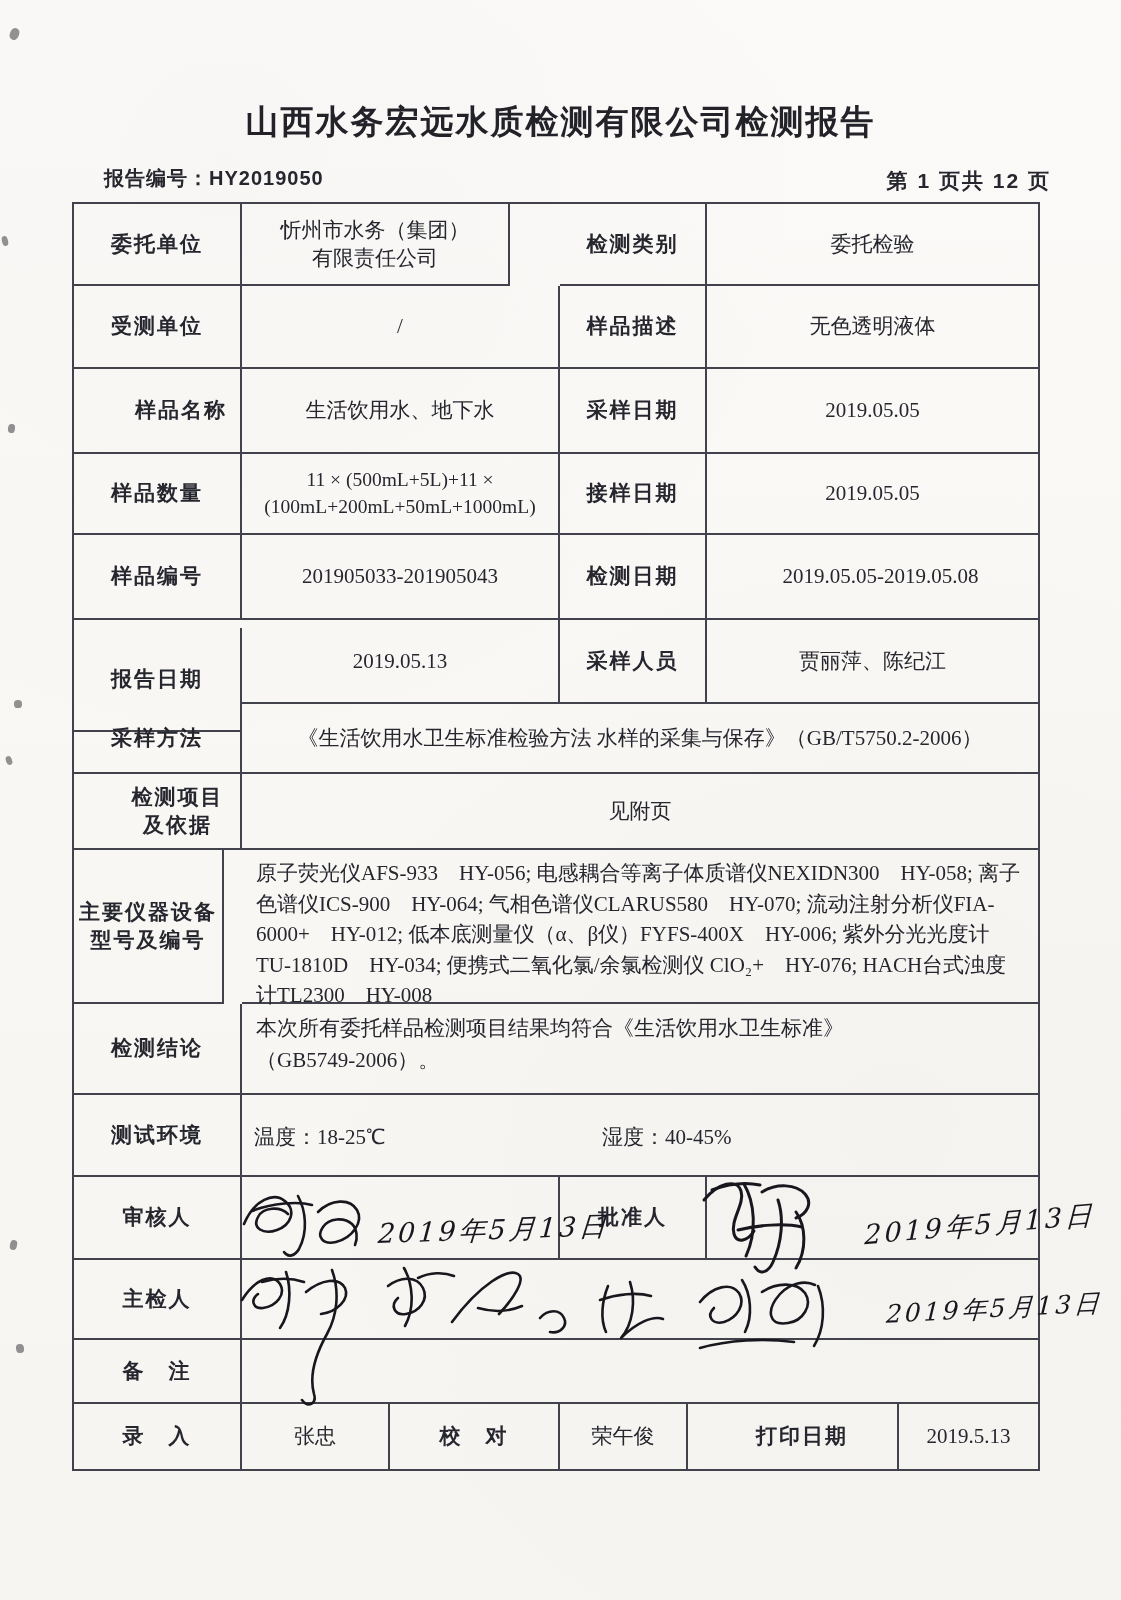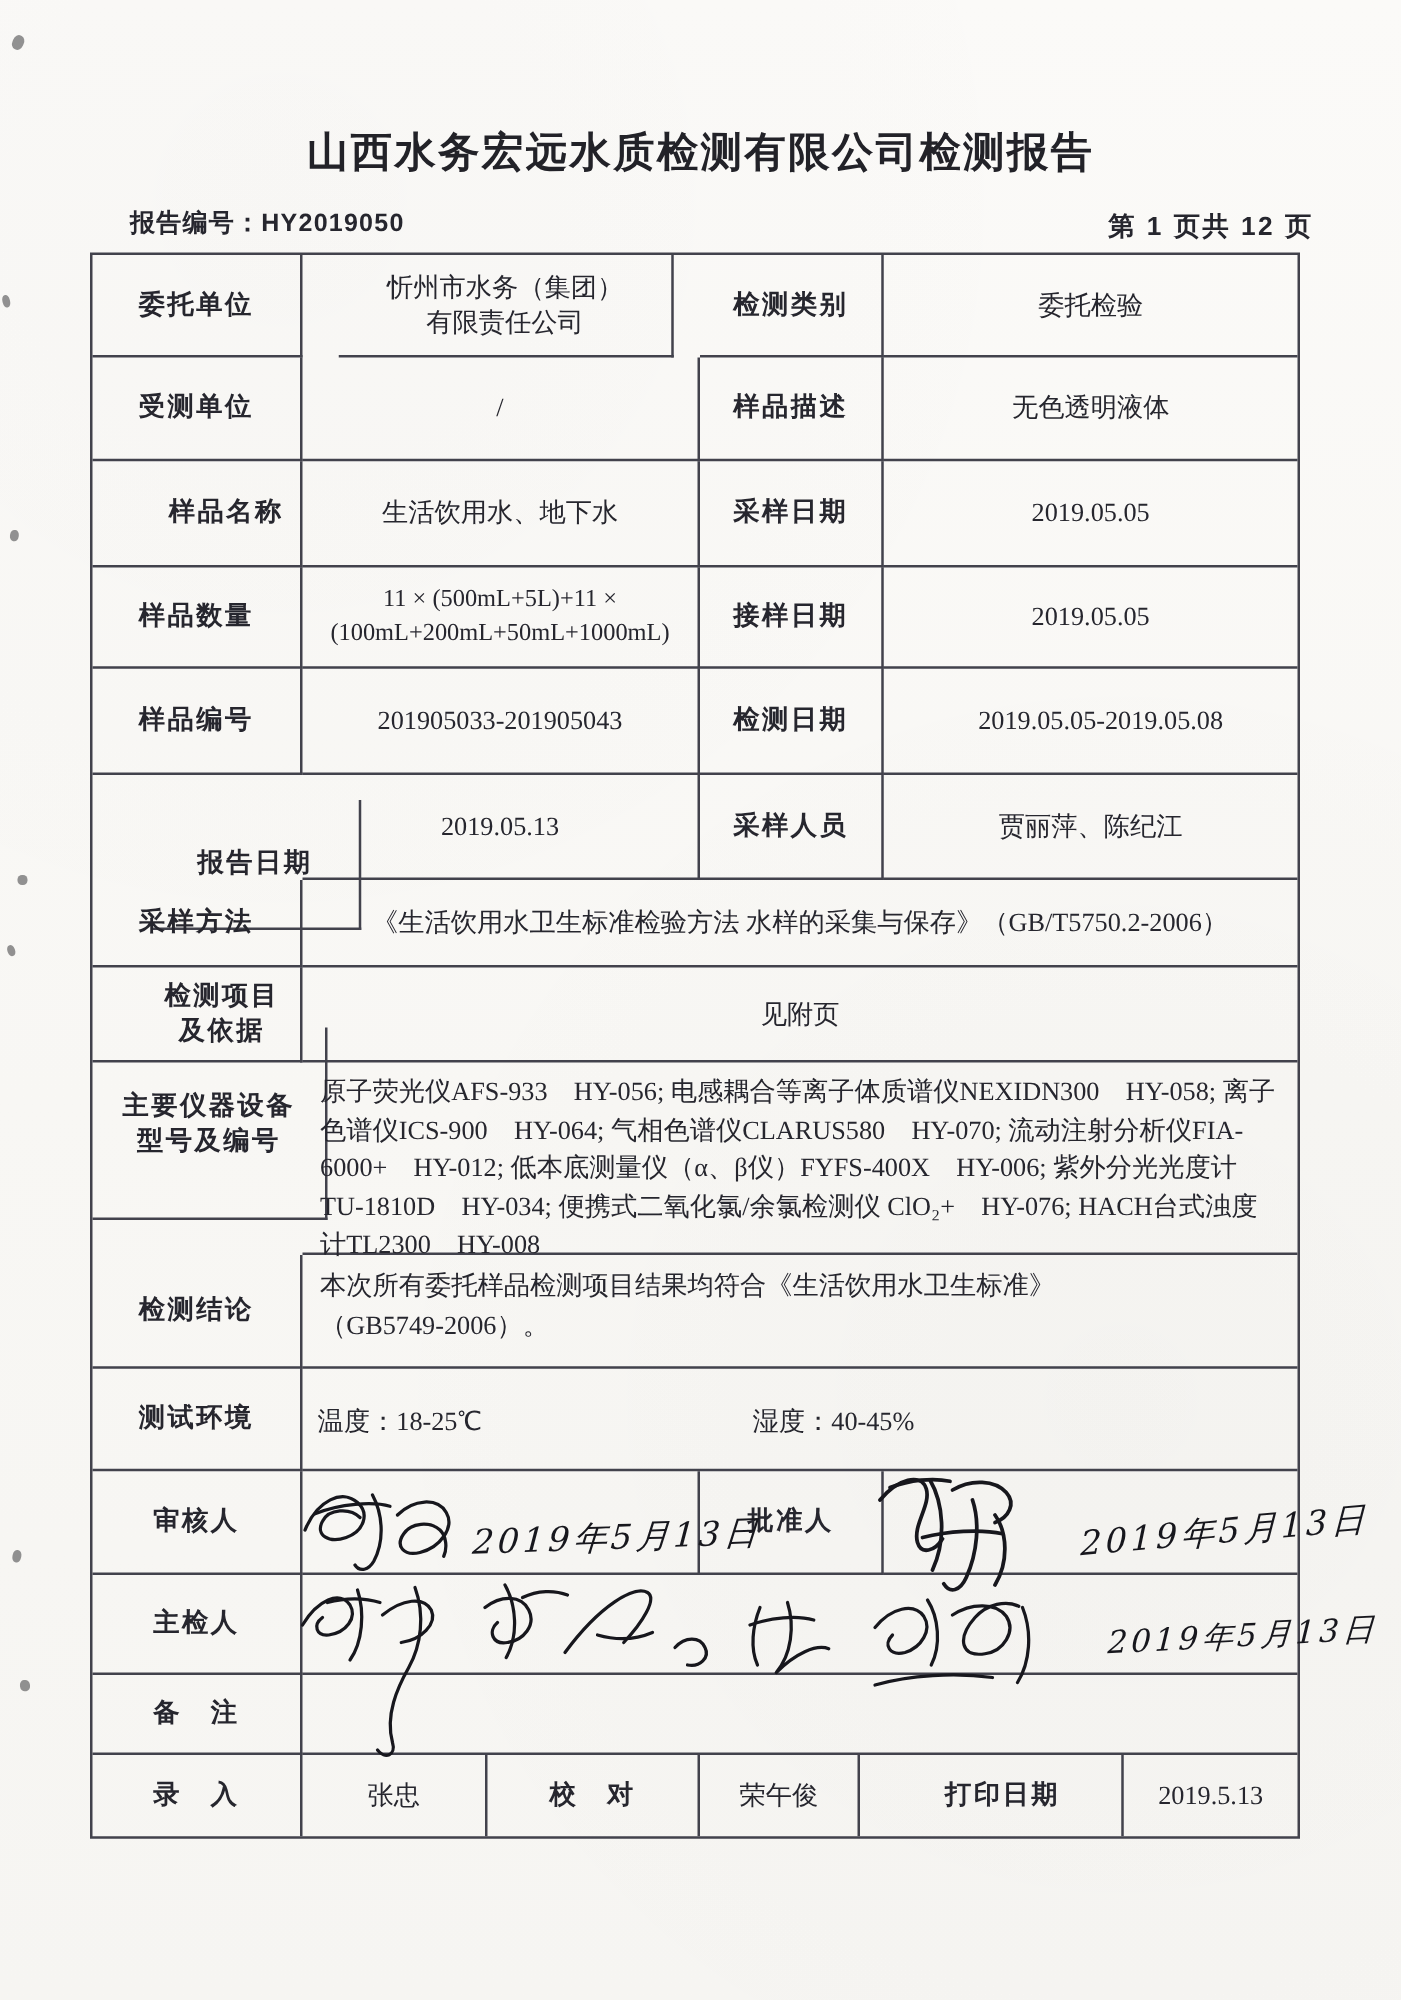--- a/index.html
+++ b/index.html
@@ -91,21 +91,21 @@
   <div class="doc-title">山西水务宏远水质检测有限公司检测报告</div>
 
   <div class="meta-row">
     <div class="report-no">报告编号：HY2019050</div>
     <div class="page-info">第 1 页共 12 页</div>
   </div>
 
   <div class="report-table">
 
     <div class="cell lbl" style="left:0;top:0;width:168px;height:82px;">委托单位</div>
-    <div class="cell val multiline" style="left:168px;top:0;width:268px;height:82px;margin-left:29px;">忻州市水务（集团）
+    <div class="cell val multiline" style="left:168px;top:0;width:268px;height:82px;">忻州市水务（集团）
 有限责任公司</div>
     <div class="cell lbl" style="left:486px;top:0;width:147px;height:82px;">检测类别</div>
     <div class="cell val no-r" style="left:633px;top:0;width:331px;height:82px;">委托检验</div>
 
     <div class="cell lbl" style="left:0;top:82px;width:168px;height:83px;">受测单位</div>
     <div class="cell val" style="left:168px;top:82px;width:318px;height:83px;">/</div>
     <div class="cell lbl" style="left:486px;top:82px;width:147px;height:83px;">样品描述</div>
     <div class="cell val no-r" style="left:633px;top:82px;width:331px;height:83px;">无色透明液体</div>
 
     <div class="cell lbl" style="left:0;top:165px;width:168px;height:85px;padding-left:48px;">样品名称</div>
@@ -117,33 +117,33 @@
     <div class="cell val multiline" style="left:168px;top:250px;width:318px;height:81px;font-size:19.5px;">11 × (500mL+5L)+11 ×
 (100mL+200mL+50mL+1000mL)</div>
     <div class="cell lbl" style="left:486px;top:250px;width:147px;height:81px;">接样日期</div>
     <div class="cell val no-r" style="left:633px;top:250px;width:331px;height:81px;">2019.05.05</div>
 
     <div class="cell lbl" style="left:0;top:331px;width:168px;height:85px;">样品编号</div>
     <div class="cell val" style="left:168px;top:331px;width:318px;height:85px;">201905033-201905043</div>
     <div class="cell lbl" style="left:486px;top:331px;width:147px;height:85px;">检测日期</div>
     <div class="cell val no-r" style="left:633px;top:331px;width:331px;height:85px;padding-left:16px;">2019.05.05-2019.05.08</div>
 
-    <div class="cell lbl" style="left:0;top:436px;width:168px;height:104px;margin-left:47px;">报告日期</div>
+    <div class="cell lbl" style="left:0;top:424px;width:168px;height:104px;">报告日期</div>
     <div class="cell val" style="left:168px;top:416px;width:318px;height:84px;">2019.05.13</div>
     <div class="cell lbl" style="left:486px;top:416px;width:147px;height:84px;">采样人员</div>
     <div class="cell val no-r" style="left:633px;top:416px;width:331px;height:84px;">贾丽萍、陈纪江</div>
 
     <div class="cell lbl" style="left:0;top:500px;width:168px;height:70px;">采样方法</div>
     <div class="cell val no-r" style="left:168px;top:500px;width:796px;height:70px;">《生活饮用水卫生标准检验方法 水样的采集与保存》（GB/T5750.2-2006）</div>
 
     <div class="cell lbl multiline" style="left:0;top:570px;width:168px;height:76px;padding-left:41px;">检测项目
 及依据</div>
     <div class="cell val no-r" style="left:168px;top:570px;width:796px;height:76px;">见附页</div>
 
-    <div class="cell lbl multiline" style="left:0;top:618px;width:188px;height:154px;font-family:Liberation Serif, serif;">主要仪器设备
+    <div class="cell lbl multiline" style="left:0;top:646px;width:150px;height:154px;">主要仪器设备
 型号及编号</div>
     <div class="cell val no-r left top instruments" style="left:168px;top:646px;width:796px;height:154px;">原子荧光仪AFS-933　HY-056; 电感耦合等离子体质谱仪NEXIDN300　HY-058; 离子色谱仪ICS-900　HY-064; 气相色谱仪CLARUS580　HY-070; 流动注射分析仪FIA-6000+　HY-012; 低本底测量仪（α、β仪）FYFS-400X　HY-006; 紫外分光光度计TU-1810D　HY-034; 便携式二氧化氯/余氯检测仪 ClO₂+　HY-076; HACH台式浊度计TL2300　HY-008</div>
 
     <div class="cell lbl" style="left:0;top:800px;width:168px;height:91px;">检测结论</div>
     <div class="cell val no-r left top multiline conclusion" style="left:168px;top:800px;width:796px;height:91px;">本次所有委托样品检测项目结果均符合《生活饮用水卫生标准》
 （GB5749-2006）。</div>
 
     <div class="cell lbl" style="left:0;top:891px;width:168px;height:82px;">测试环境</div>
     <div class="cell val no-r env-cell" style="left:168px;top:891px;width:796px;height:82px;">
       <span class="env-temp">温度：18-25℃</span>

